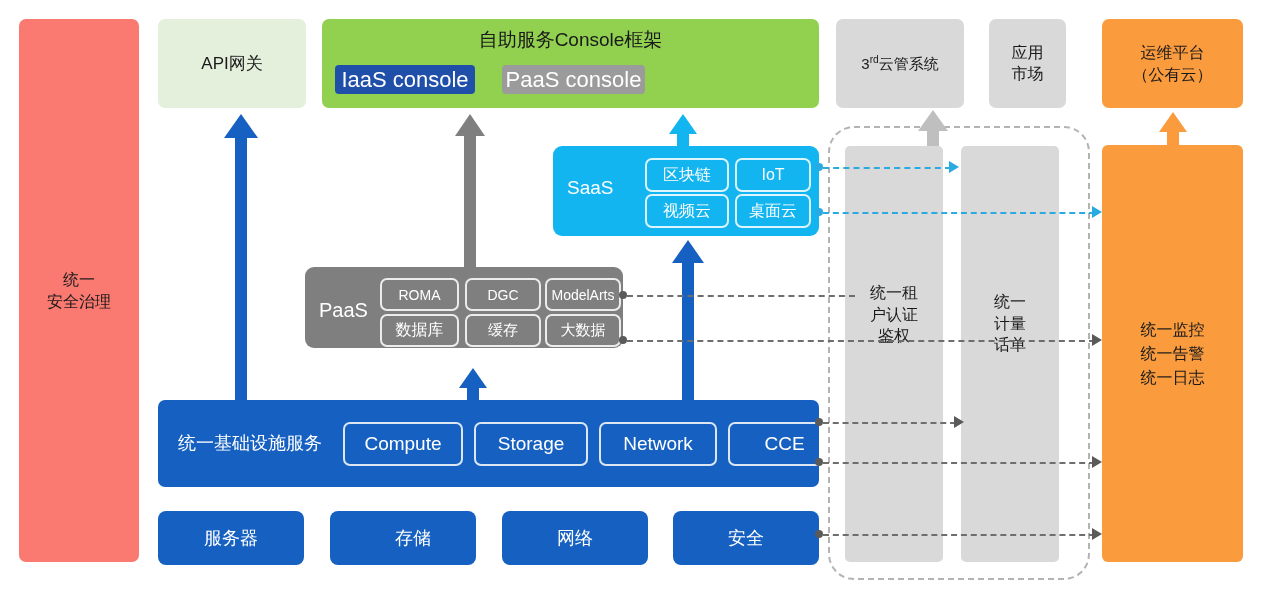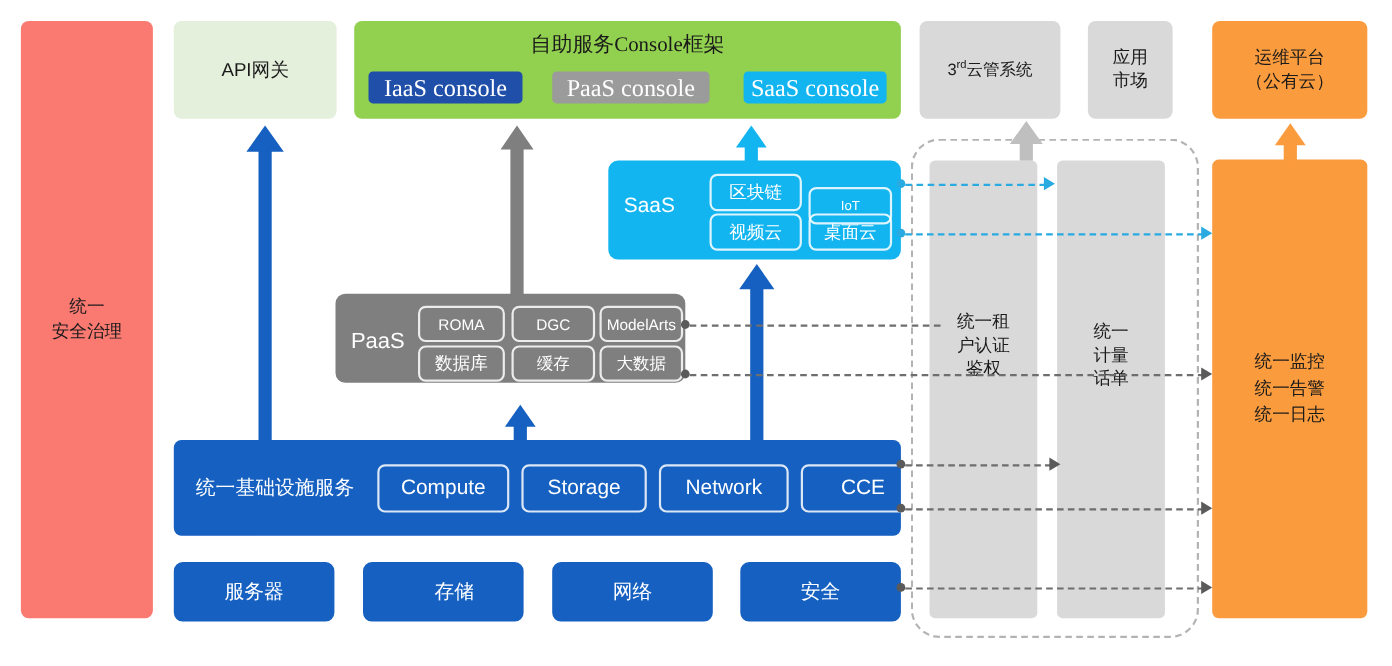--- a/index.html
+++ b/index.html
@@ -10,21 +10,21 @@
 
   
   #gov{left:19px;top:19px;width:120px;height:543px;background:#fa7a72;
        border-radius:7px;color:#1a1a1a;font-size:16px;line-height:1.35;}
 
   
   #apigw{left:158px;top:19px;width:148px;height:89px;background:#e4efdc;
          border-radius:7px;color:#1a1a1a;font-size:17px;}
 
   
-  #console{left:322px;top:19px;width:497px;height:89px;background:#92d050;border-radius:7px;font-family:Liberation Serif, serif;}
+  #console{left:322px;top:19px;width:497px;height:89px;background:#92d050;border-radius:7px;}
   #console .title{position:absolute;left:0;top:8px;width:100%;text-align:center;
                   font-size:19px;color:#1a1a1a;}
   .cbtn{position:absolute;top:46px;height:29px;border-radius:4px;color:#fff;
         font-size:22px;display:flex;align-items:center;justify-content:center;}
   #c-iaas{left:13px;width:140px;background:#1f4fa8;}
   #c-paas{left:180px;width:143px;background:#9b9b9b;}
   #c-saas{left:354px;width:130px;background:#13b5f0;}
 
   
   #third{left:836px;top:19px;width:128px;height:89px;background:#d9d9d9;
@@ -38,21 +38,21 @@
            border-radius:7px;color:#1a1a1a;font-size:16px;line-height:1.35;}
   #opsbar{left:1102px;top:145px;width:141px;height:417px;background:#fa9b3d;
           border-radius:6px;color:#1a1a1a;font-size:16px;line-height:1.5;}
 
   
   #saas{left:553px;top:146px;width:266px;height:90px;background:#13b5f0;border-radius:9px;}
   #saas .lbl{position:absolute;left:14px;top:31px;font-size:19px;color:#fff;}
   .pill{position:absolute;border:2px solid rgba(255,255,255,.85);border-radius:7px;
         color:#fff;display:flex;align-items:center;justify-content:center;}
   #s1{left:92px;top:12px;width:80px;height:30px;font-size:16px;}
-  #s2{left:182px;top:24px;width:72px;height:30px;font-size:12px;}
+  #s2{left:182px;top:12px;width:72px;height:30px;font-size:16px;}
   #s3{left:92px;top:48px;width:80px;height:30px;font-size:16px;}
   #s4{left:182px;top:48px;width:72px;height:30px;font-size:16px;}
 
   
   #paas{left:305px;top:267px;width:318px;height:81px;background:#7f7f7f;border-radius:9px;}
   #paas .lbl{position:absolute;left:14px;top:32px;font-size:20px;color:#fff;}
   #p1{left:75px;top:11px;width:75px;height:29px;font-size:14px;}
   #p2{left:160px;top:11px;width:72px;height:29px;font-size:14px;}
   #p3{left:240px;top:11px;width:72px;height:29px;font-size:14px;}
   #p4{left:75px;top:47px;width:75px;height:29px;font-size:16px;}
@@ -108,21 +108,20 @@
 </div>
 
 <div class="abs ctr" id="apigw">
   <span>API网关</span>
 </div>
 
 <div class="abs" id="console">
   <div class="title">自助服务Console框架</div>
   <div class="cbtn" id="c-iaas">IaaS console</div>
   <div class="cbtn" id="c-paas">PaaS console</div>
-  <div class="cbtn" id="c-saas">SaaS console</div>
 </div>
 
 <div class="abs ctr" id="third">
   <span><span>3</span><sup>rd</sup><span>云管系统</span></span>
 </div>
 
 <div class="abs ctr" id="market">
   <div>
     <div>应用</div>
     <div>市场</div>

